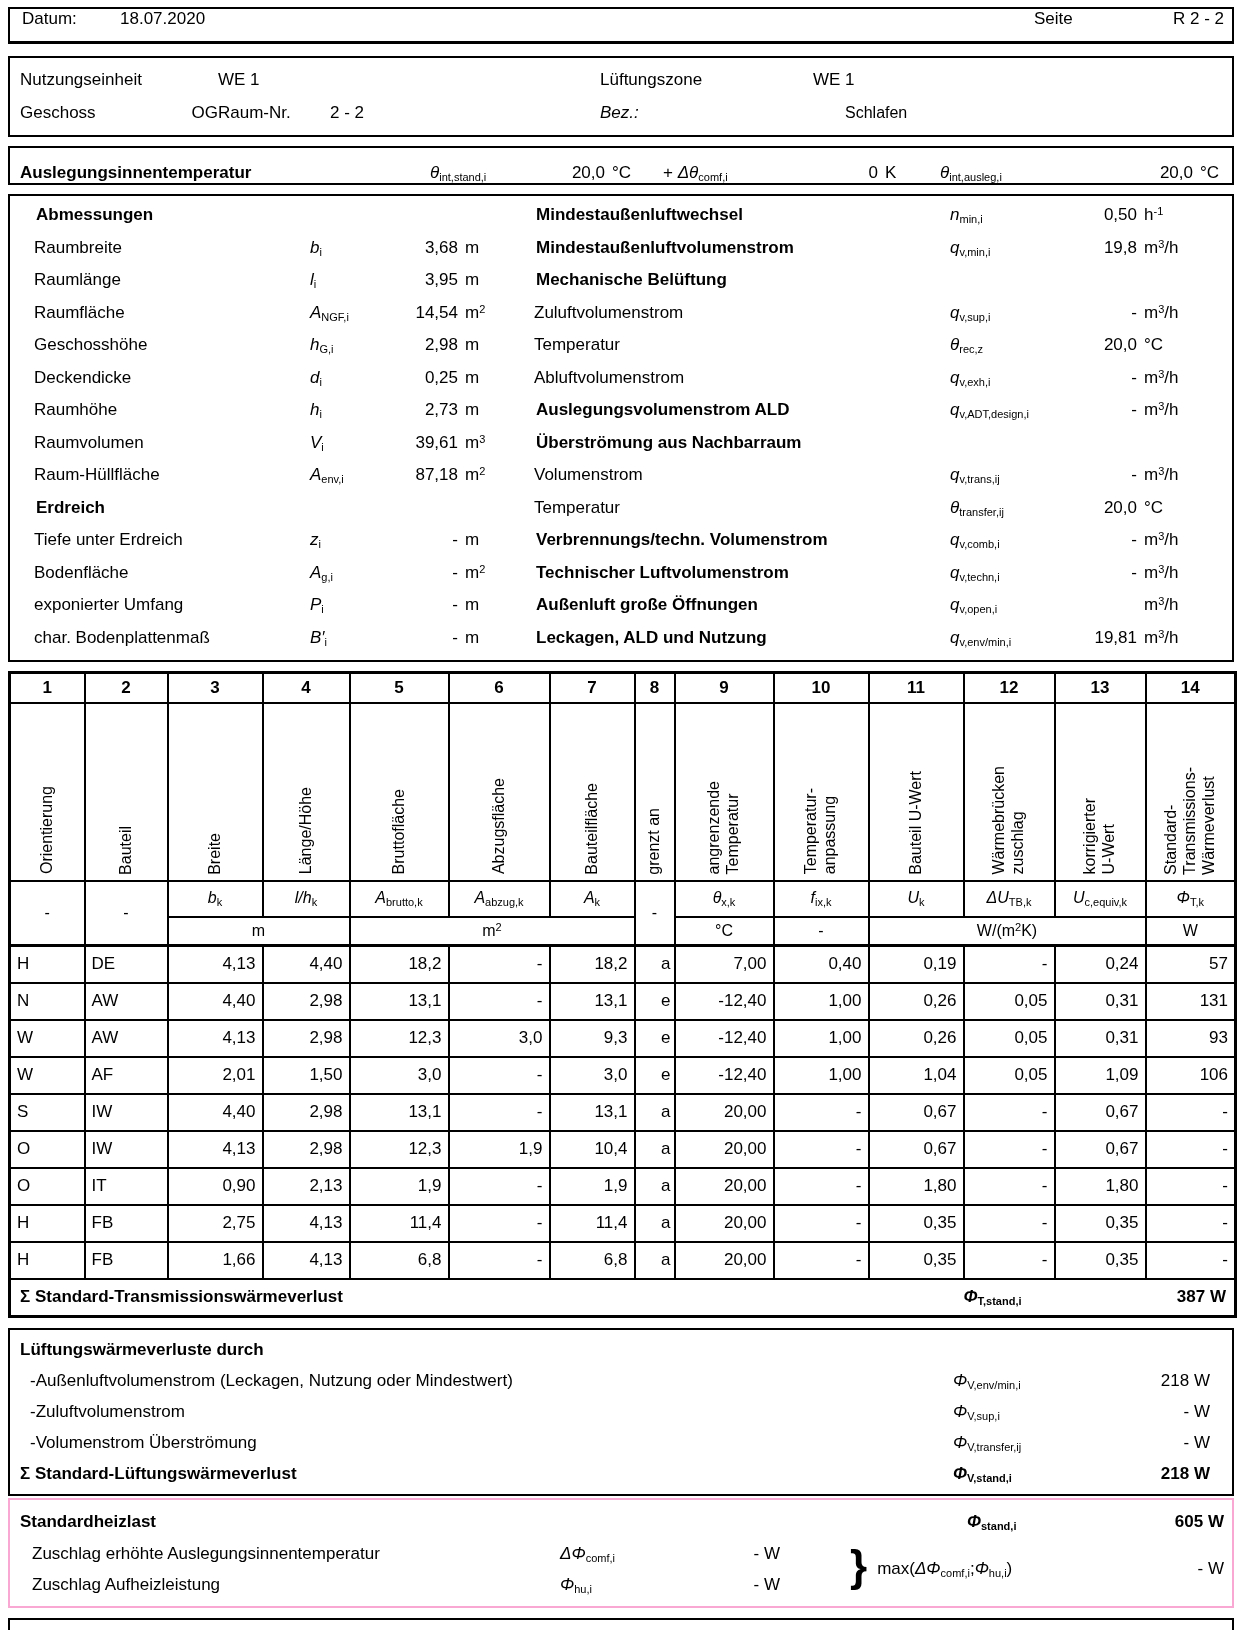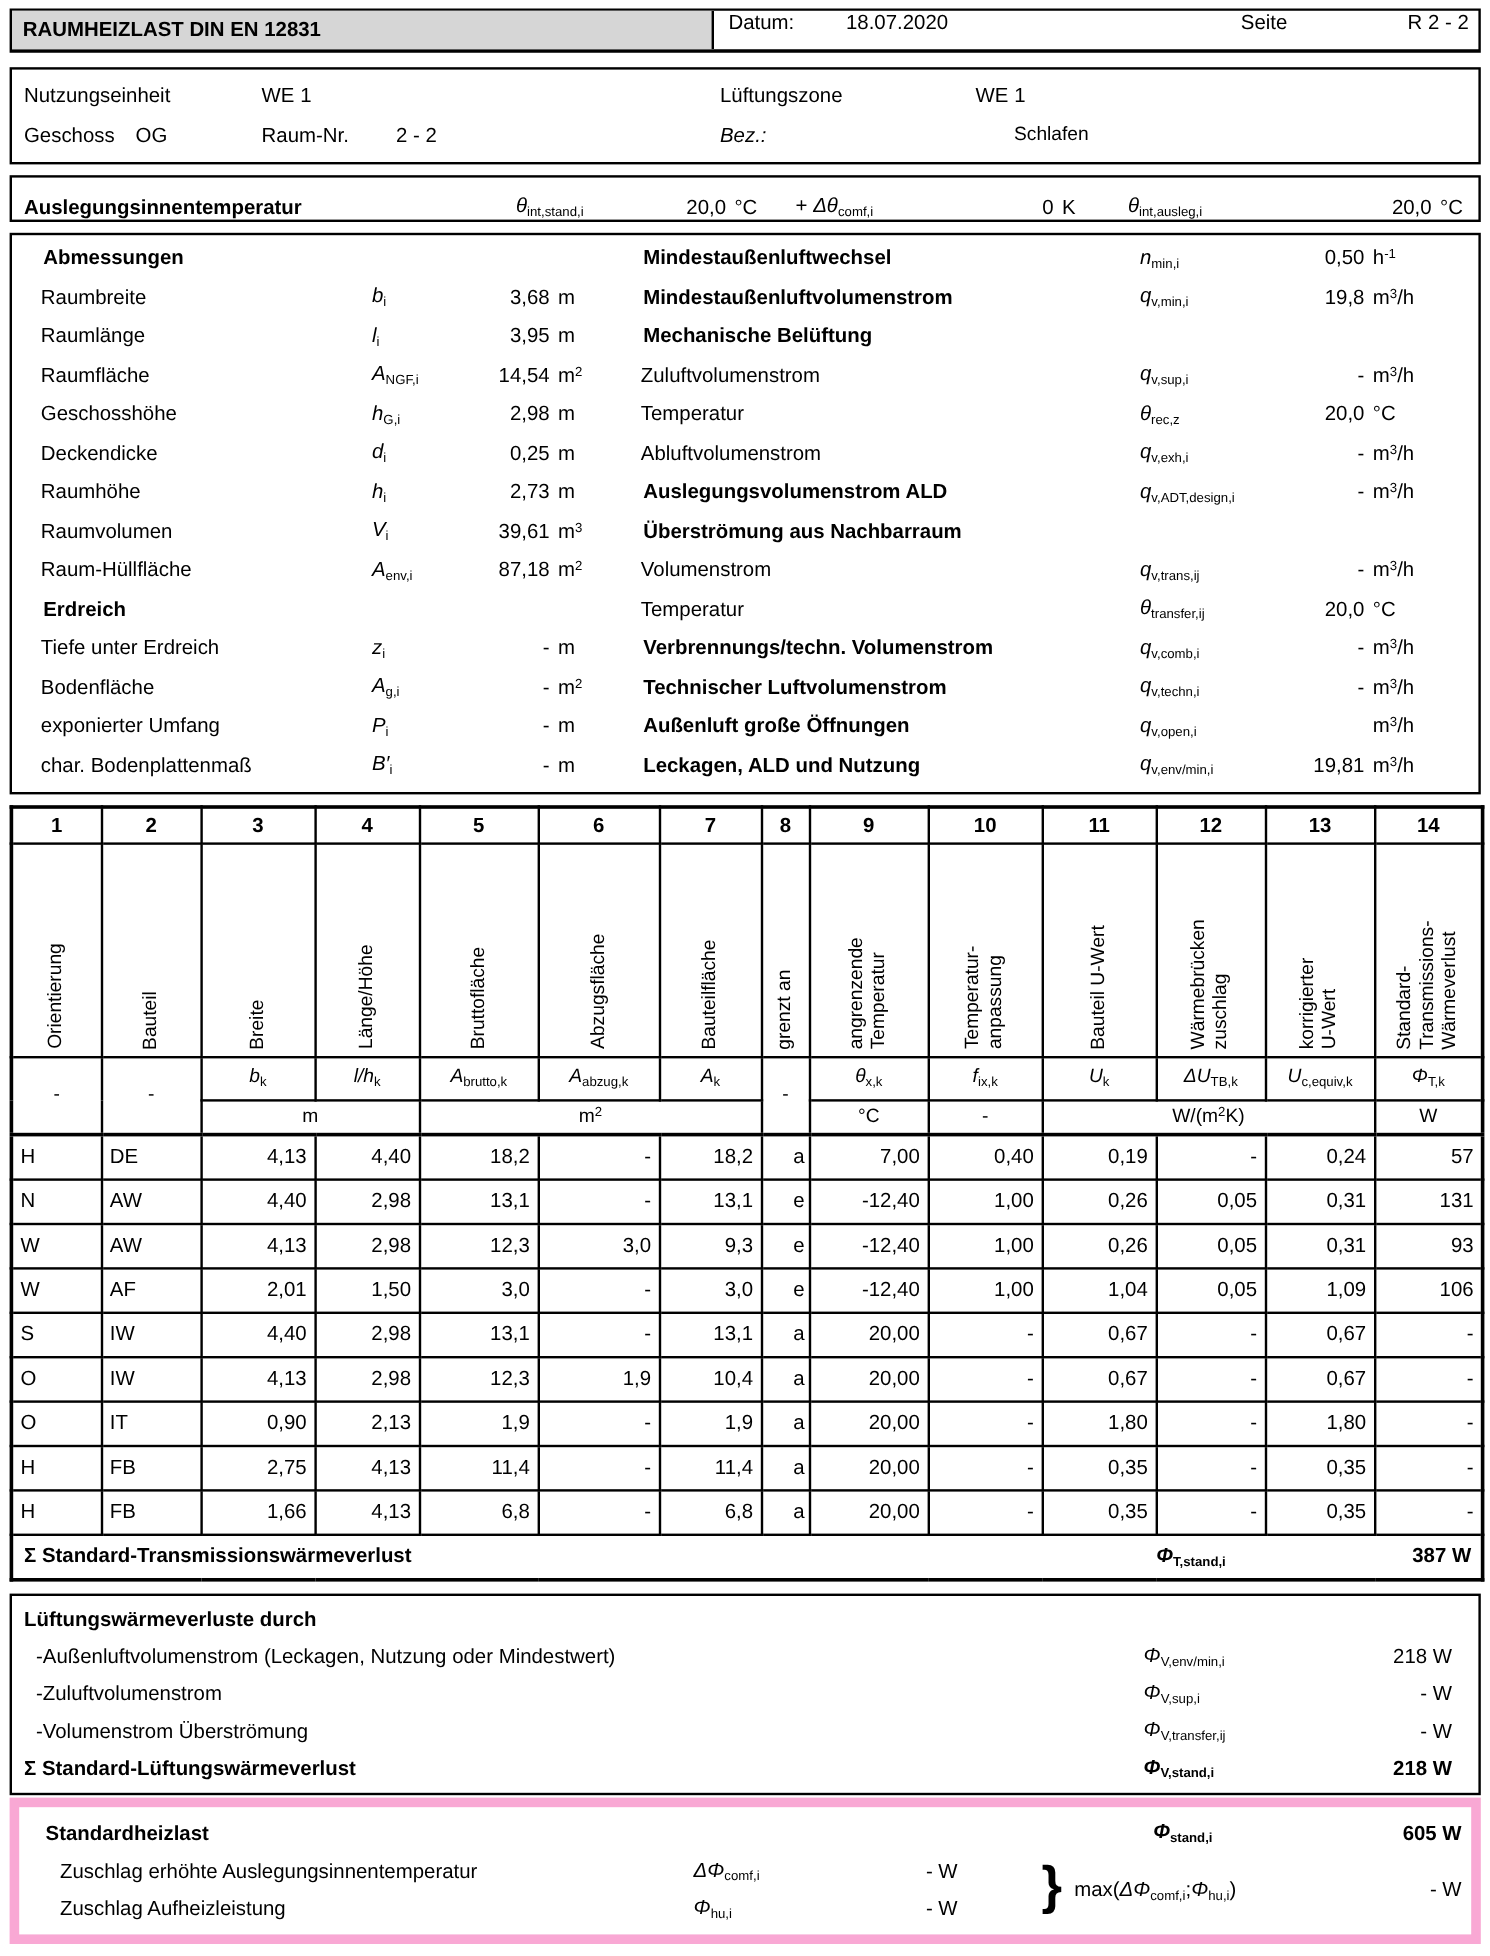--- a/index.html
+++ b/index.html
@@ -25,21 +25,21 @@
   .hdr-seite { width:100px; text-align:right; }
 
   
   .info-box { border:2px solid #000; padding:5px 0 6px 0; margin-bottom:9px;margin-top:12px; }
   .irow { display:flex; align-items:center; height:33px; }
   .i-c1 { width:208px; padding-left:10px; }
   .i-c2 { width:382px; }
   .i-c3 { width:213px; }
   .i-c4 { flex:1; }
   .g-c1 { width:103px; padding-left:10px; }
-  .g-c2 { width:105px; }
+  .g-c2 { width:105px;text-align:right; }
   .g-c3 { width:112px; }
   .g-c4 { width:270px; }
   .g-c5 { width:245px;font-style:italic; }
   .g-c6 { flex:1; font-size:16px; }
 
   
   .temp-box { border:2px solid #000; height:39px; display:flex; align-items:flex-end; margin-bottom:9px; }
   .t-label { width:420px; padding-left:10px; font-weight:bold; }
   .t-sym1 { width:115px; }
   .t-val1 { width:60px; text-align:right; }
@@ -88,21 +88,21 @@
   
   .vent-box { border:2px solid #000; padding:4px 14px 5px 0; margin-bottom:2px; }
   .vrow { display:flex; align-items:center; height:31px; }
   .vrow .vlabel { flex:1; padding-left:10px; }
   .vrow.sub .vlabel { padding-left:20px; }
   .vrow .vsym { width:165px; }
   .vrow .vval { width:100px; text-align:right; padding-right:8px; }
   .vrow.boldrow { font-weight:bold; }
 
   
-  .std-box { border:8px solid #f9a8d4; padding:5px 0 6px 12px; margin-bottom:10px; }
+  .std-box { border:2px solid #f9a8d4; padding:5px 0 6px 0; margin-bottom:10px; }
   .std-main { display:flex; align-items:center; height:33px; font-weight:bold; }
   .std-main .vlabel { flex:1; padding-left:10px; }
   .std-main .vsym { width:165px; }
   .std-main .vval { width:100px; text-align:right; padding-right:8px; }
   .std-lower { display:flex; }
   .std-left { width:770px; }
   .srow { display:flex; align-items:center; height:31px; }
   .srow .slabel { flex:1; padding-left:22px; }
   .srow .ssym { width:145px; }
   .srow .sval { width:75px; text-align:right; }
@@ -113,21 +113,20 @@
 
   
   .norm-box { border:2px solid #000; height:42px; display:flex; align-items:center; }
 </style>
 </head>
 <body>
 
 <div class="page">
 
   <div class="hdr-box">
-    <div class="hdr-title">RAUMHEIZLAST DIN EN 12831</div>
     <div class="hdr-right">
       <span class="hdr-datum-label">Datum:</span>
       <span class="hdr-datum">18.07.2020</span>
       <span class="hdr-seite-label">Seite</span>
       <span class="hdr-seite">R 2 - 2</span>
     </div>
   </div>
 
   <div class="info-box">
     <div class="irow">

